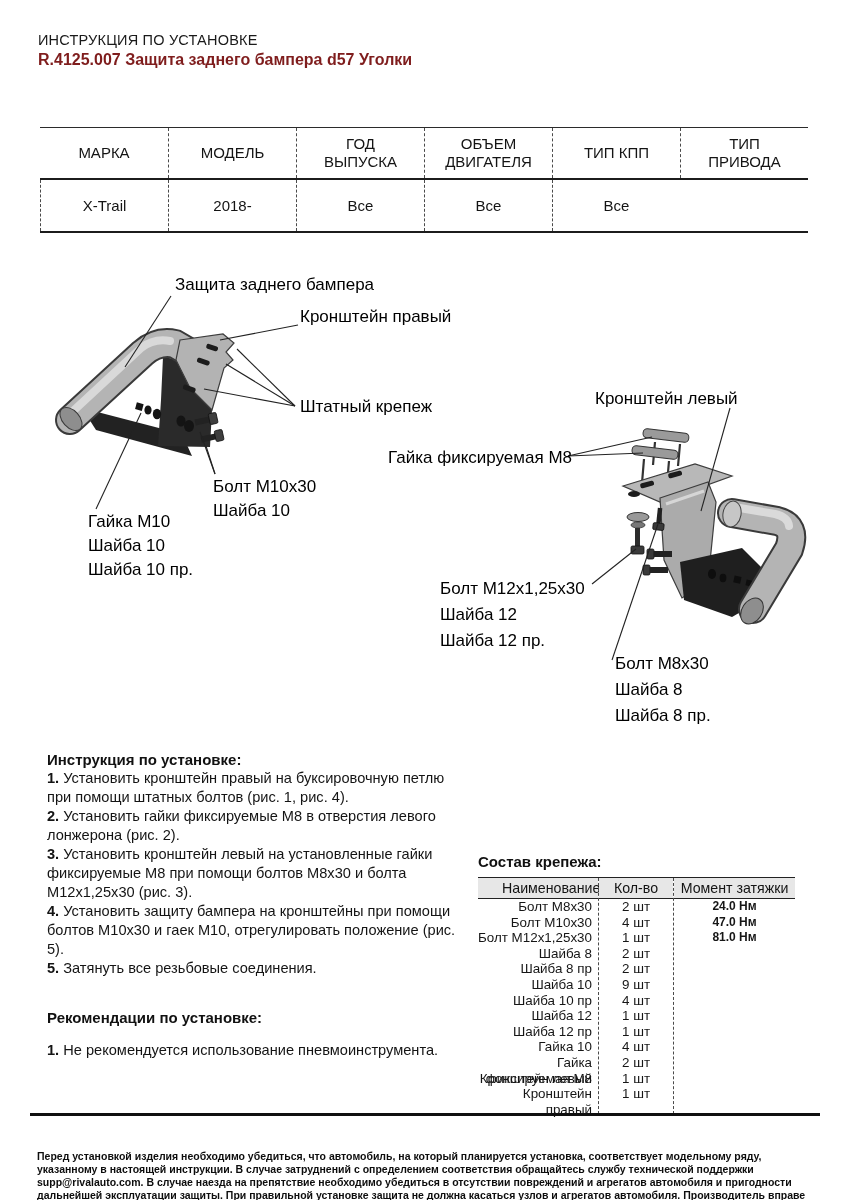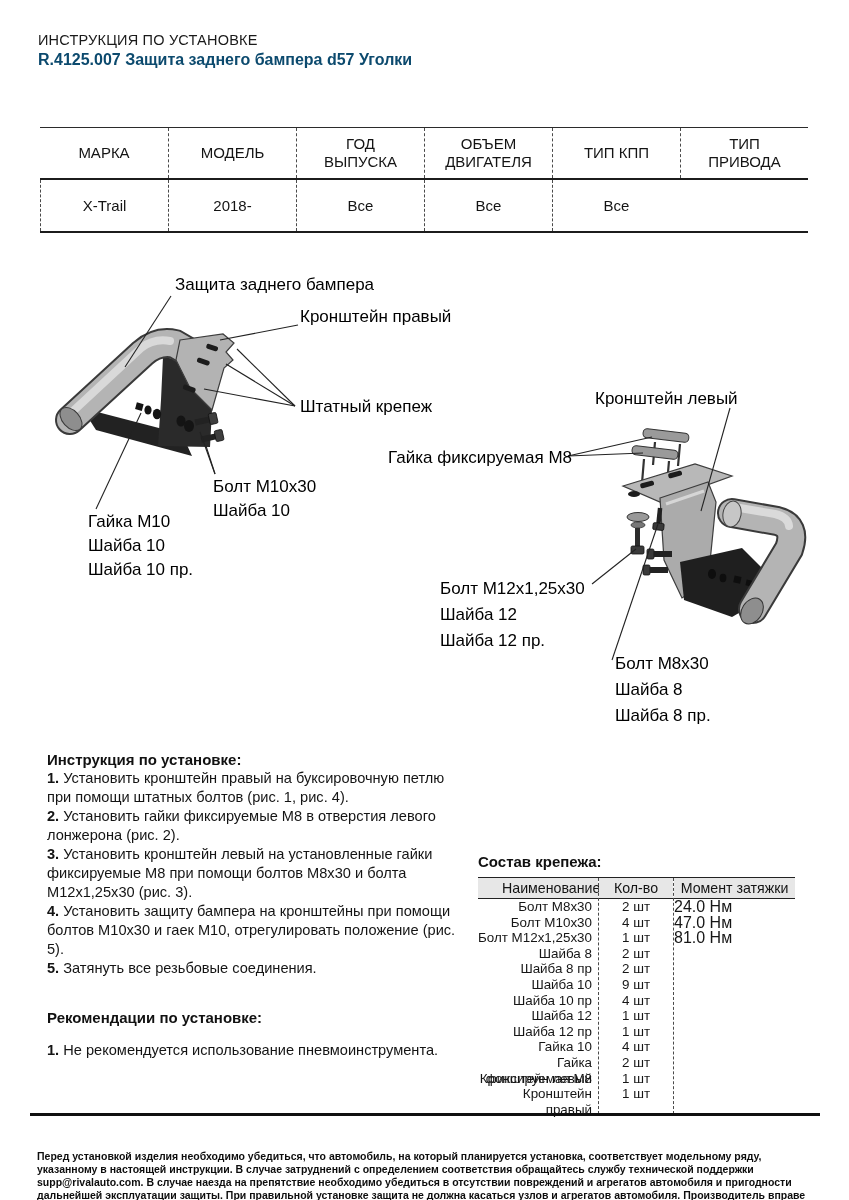--- a/index.html
+++ b/index.html
@@ -2,21 +2,21 @@
 <html><head>
 <meta charset="utf-8">
 <style>
   html,body{margin:0;padding:0;background:#ffffff;}
   body{font-family:"Liberation Sans", sans-serif; color:#000;}
   .page{position:relative;width:849px;height:1200px;background:#fff;overflow:hidden;}
 
   
   .doc-header{position:absolute;left:38px;top:31px;line-height:19px;}
   .doc-header .l1{font-size:14.5px;letter-spacing:.2px;color:#1a1a1a;}
-  .doc-header .l2{font-size:16px;font-weight:bold;color:#0c4a6e;}
+  .doc-header .l2{font-size:16px;font-weight:bold;color:#7f1d1d;}
 
   
   .vtable{position:absolute;left:40px;top:127px;width:768px;border-top:1.5px solid #2b2b2b;border-bottom:2px solid #1c1c1c;}
   .vrow{display:grid;grid-template-columns:repeat(6,128px);}
   .vrow.head{height:50px;border-bottom:2px solid #1c1c1c;}
   .vrow.data{height:51px;}
   .vcell{display:flex;flex-direction:column;align-items:center;justify-content:center;font-size:15px;line-height:18px;color:#141414;}
   .vcell.sep{border-left:1.3px dashed #4a4a4a;}
 
   
@@ -36,21 +36,21 @@
   .fcol{height:100%;box-sizing:border-box;}
   .fcol-name{width:120px;}
   .fcol-qty{width:75px;border-left:1.3px dashed #4a4a4a;}
   .fcol-torque{width:122px;border-left:1.3px dashed #4a4a4a;}
   .fth{height:21px;background:#e7e7e7;border-bottom:1.4px solid #222;display:flex;align-items:center;font-size:14.2px;color:#141414;box-sizing:border-box;}
   .fcol-name .fth{padding-left:24px;}
   .fcol-qty .fth,.fcol-torque .fth{justify-content:center;}
   .ftd{height:15.6px;line-height:15.6px;font-size:13.4px;color:#161616;}
   .fcol-name .ftd{text-align:right;padding-right:6px;}
   .fcol-qty .ftd{text-align:center;}
-  .fcol-torque .ftd{font-size:16px;}
+  .fcol-torque .ftd{text-align:center;font-size:12px;font-weight:bold;}
 
   
   .footer-rule{position:absolute;left:30px;top:1113px;width:790px;height:3.4px;background:#101010;}
   .footer-text{position:absolute;left:37px;top:1150px;width:786px;font-size:10.5px;font-weight:bold;line-height:13px;color:#0d0d0d;}
 </style>
 </head>
 <body>
 
 <div class="page">
 

